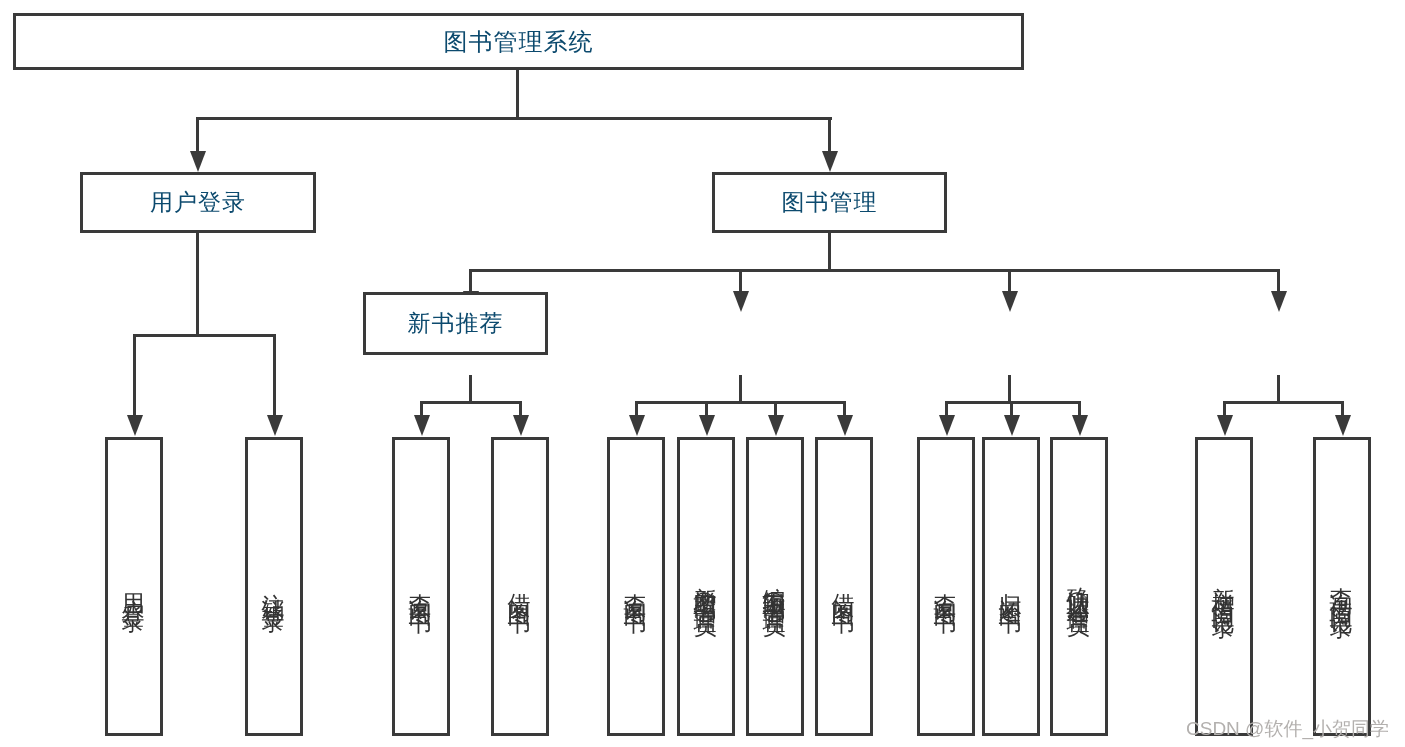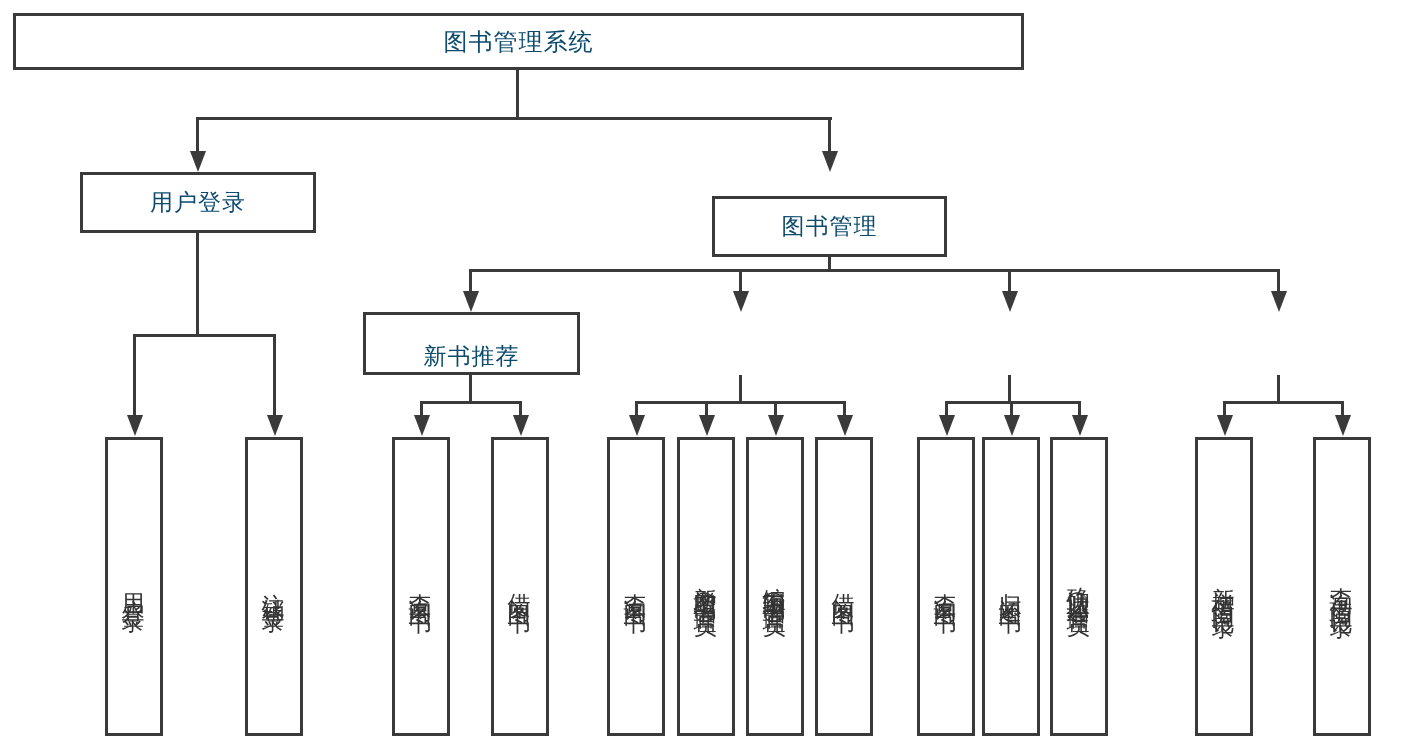--- a/index.html
+++ b/index.html
@@ -92,25 +92,25 @@
   <div class="arrow" style="left:1335px;top:415px;"></div>
 
   <div class="box" style="left:13px;top:13px;width:1011px;height:57px;font-size:24px;">
     <span>图书管理系统</span>
   </div>
 
   <div class="box" style="left:80px;top:172px;width:236px;height:61px;">
     <span>用户登录</span>
   </div>
 
-  <div class="box" style="left:712px;top:172px;width:235px;height:61px;margin-top:24px;">
+  <div class="box" style="left:712px;top:172px;width:235px;height:61px;">
     <span>图书管理</span>
   </div>
 
-  <div class="box" style="left:363px;top:312px;width:217px;height:63px;align-items:flex-end;">
+  <div class="box" style="left:363px;top:292px;width:185px;height:63px;">
     <span>新书推荐</span>
   </div>
 
 
 
 
   <div class="vbox" style="left:105px;top:437px;width:58px;height:299px;">
     <span>用户登录</span>
   </div>
   <div class="vbox" style="left:245px;top:437px;width:58px;height:299px;">
@@ -147,14 +147,15 @@
     <span>确认归还（管理员）</span>
   </div>
 
   <div class="vbox" style="left:1195px;top:437px;width:58px;height:299px;">
     <span>新增借阅记录</span>
   </div>
   <div class="vbox" style="left:1313px;top:437px;width:58px;height:299px;">
     <span>查询借阅记录</span>
   </div>
 
+  <div class="watermark">CSDN @软件_小贺同学</div>
 
 </div>
 
 </body></html>

